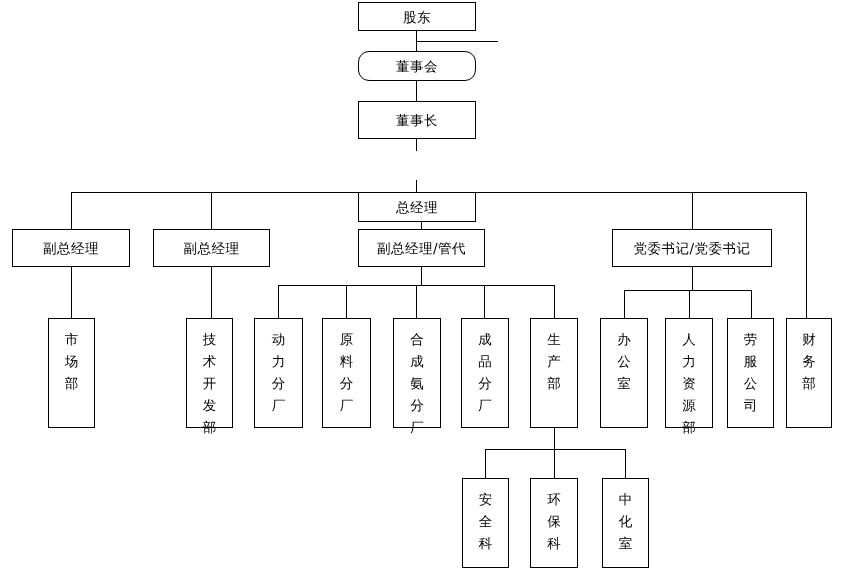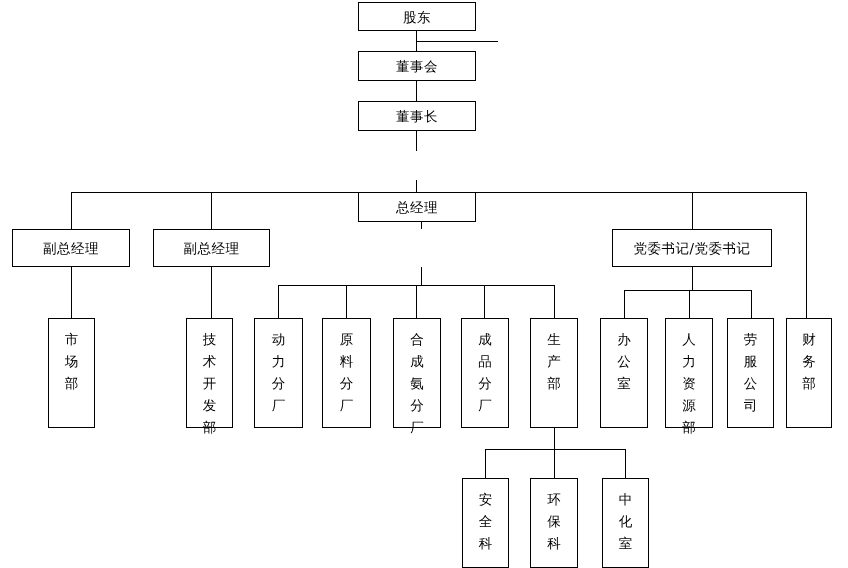--- a/index.html
+++ b/index.html
@@ -103,40 +103,43 @@
   <div class="edge hline" style="left:485px; top:449px; width:140px;"></div>
   <div class="edge vline" style="left:485px; top:449px; height:29px;"></div>
   <div class="edge vline" style="left:554px; top:449px; height:29px;"></div>
   <div class="edge vline" style="left:625px; top:449px; height:29px;"></div>
 
   <div class="node h" style="left:358px; top:2px; width:118px; height:29px;">
     <span class="label">股东</span>
   </div>
 
 
-  <div class="node h" style="left:358px; top:51px; width:118px; height:30px;">
+  <div class="node h" style="left:358px; top:51px; width:118px; height:30px;border-radius:11px;">
     <span class="label">董事会</span>
   </div>
 
-  <div class="node h" style="left:358px; top:101px; width:118px; height:30px;">
+  <div class="node h" style="left:358px; top:101px; width:118px; height:38px;">
     <span class="label">董事长</span>
   </div>
 
   <div class="node h" style="left:358px; top:151px; width:118px; height:30px;margin-top:41px;">
     <span class="label">总经理</span>
   </div>
 
   <div class="node h" style="left:12px; top:229px; width:118px; height:38px;">
     <span class="label">副总经理</span>
   </div>
 
   <div class="node h" style="left:153px; top:229px; width:117px; height:38px;">
     <span class="label">副总经理</span>
   </div>
 
+  <div class="node h" style="left:358px; top:229px; width:127px; height:38px;">
+    <span class="label">副总经理/管代</span>
+  </div>
 
   <div class="node h" style="left:612px; top:229px; width:160px; height:38px;">
     <span class="label">党委书记/党委书记</span>
   </div>
 
   <div class="node v" style="left:48px; top:318px; width:47px; height:110px;">
     <span class="label">市
 场
 部</span>
   </div>

